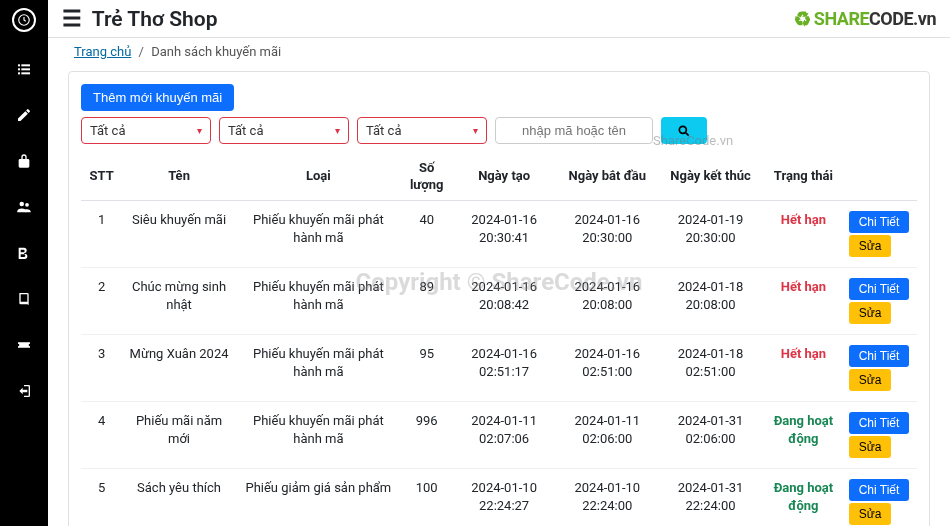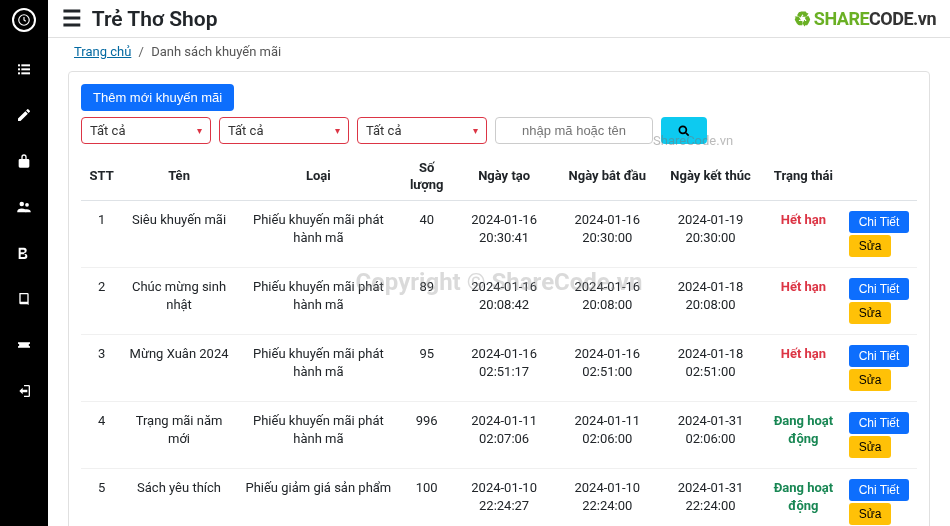--- a/index.html
+++ b/index.html
@@ -215,21 +215,21 @@
                 <td style="width:80px"><span class="status-expired">Hết hạn</span></td>
                 <td style="width:70px">
                   <div class="action-col">
                     <button class="btn btn-primary btn-sm">Chi Tiết</button>
                     <button class="btn btn-warning btn-sm">Sửa</button>
                   </div>
                 </td>
               </tr>
               <tr>
                 <td style="width:40px">4</td>
-                <td style="width:110px">Trạng mãi năm mới</td>
+                <td style="width:110px">Phiếu mãi năm mới</td>
                 <td style="width:160px">Phiếu khuyến mãi phát hành mã</td>
                 <td style="width:50px">996</td>
                 <td style="width:100px">2024-01-11<br>02:07:06</td>
                 <td style="width:100px">2024-01-11<br>02:06:00</td>
                 <td style="width:100px">2024-01-31<br>02:06:00</td>
                 <td style="width:80px"><span class="status-active">Đang hoạt động</span></td>
                 <td style="width:70px">
                   <div class="action-col">
                     <button class="btn btn-primary btn-sm">Chi Tiết</button>
                     <button class="btn btn-warning btn-sm">Sửa</button>

